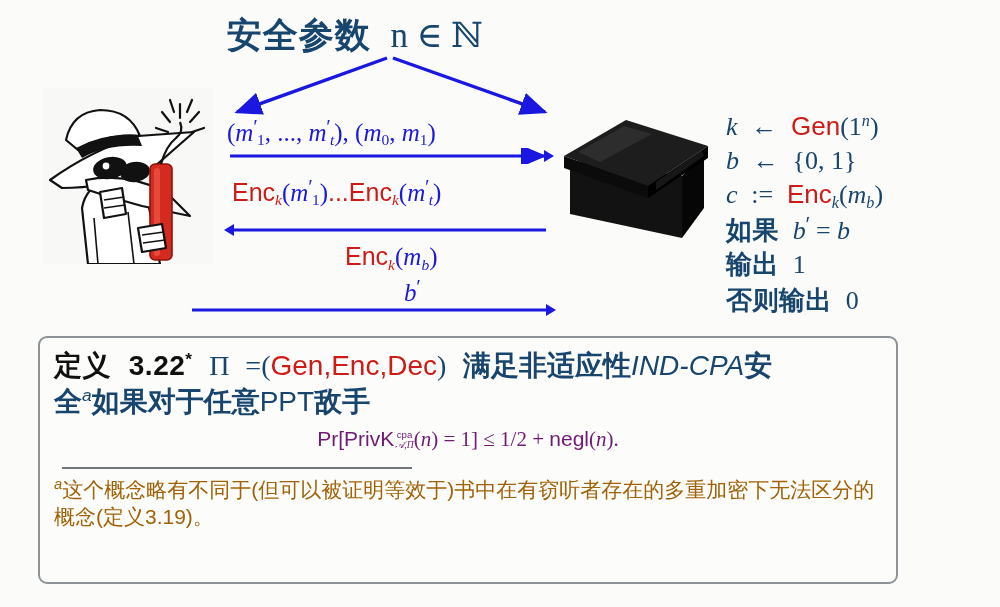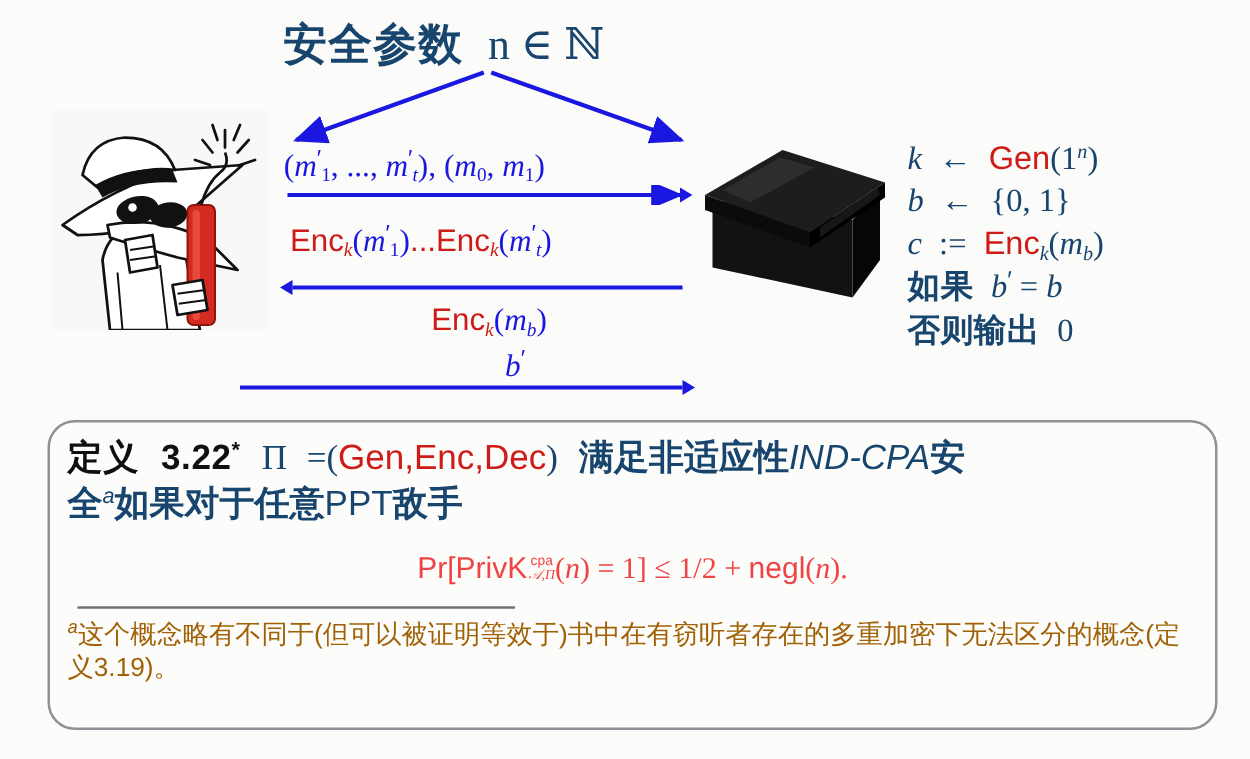--- a/index.html
+++ b/index.html
@@ -81,41 +81,41 @@
     white-space: nowrap;
     margin-top: 44px;
   }
   #rightcol .row { height: 34px; }
   #rightcol .cjk { font-weight: bold; letter-spacing: 0.5px; }
 
   
   #defbox {
     position: absolute;
     left: 38px; top: 336px;
-    width: 936px; height: 248px;
+    width: 860px; height: 248px;
     box-sizing: border-box;
     border: 2px solid #8d9296;
-    border-radius: 22px;
+    border-radius: 9px;
     background: #fcfcfa;
     padding: 10px 14px 0 14px;
   }
   #defbody {
     font-size: 28px;
     line-height: 1.30;
     color: #17456e;
   }
   #defbody .cjk { font-weight: bold; }
   .defline { white-space: nowrap; }
   #defline1 .lead { color: #101010; font-weight: bold; letter-spacing: 0.5px; }
   .ital { font-style: italic; }
   #formula {
     text-align: center;
-    font-size: 24px;
-    margin-top: 17px;
-    color: #ef4444;
+    font-size: 21px;
+    margin-top: 4px;
+    color: #701a75;
     white-space: nowrap;
   }
   .stack {
     display: inline-block;
     vertical-align: middle;
     text-align: center;
     font-size: 0.46em;
     line-height: 1.04;
     margin-left: 1px;
   }
@@ -268,20 +268,24 @@
     <div class="row">
       <span class="mi">c</span>
       <span class="mn">&nbsp;:=&nbsp;</span>
       <span class="red op">Enc</span><span class="sub mi">k</span><span class="mn">(</span><span class="mi">m</span><span class="sub mi">b</span><span class="mn">)</span>
     </div>
     <div class="row" style="height:36px">
       <span class="cjk">如果</span>
       <span class="mn">&nbsp;</span><span class="mi">b</span><span class="prime">′</span><span class="mn">&nbsp;=&nbsp;</span><span class="mi">b</span>
     </div>
     <div class="row" style="height:36px">
+      <span class="cjk">输出</span>
+      <span class="mn">&nbsp;</span><span class="mn">1</span>
+    </div>
+    <div class="row" style="height:36px">
       <span class="cjk">否则输出</span>
       <span class="mn">&nbsp;</span><span class="mn">0</span>
     </div>
   </div>
 
   <div id="defbox">
     <div id="defbody">
 
       <div class="defline" id="defline1">
         <span class="lead">定义</span>

